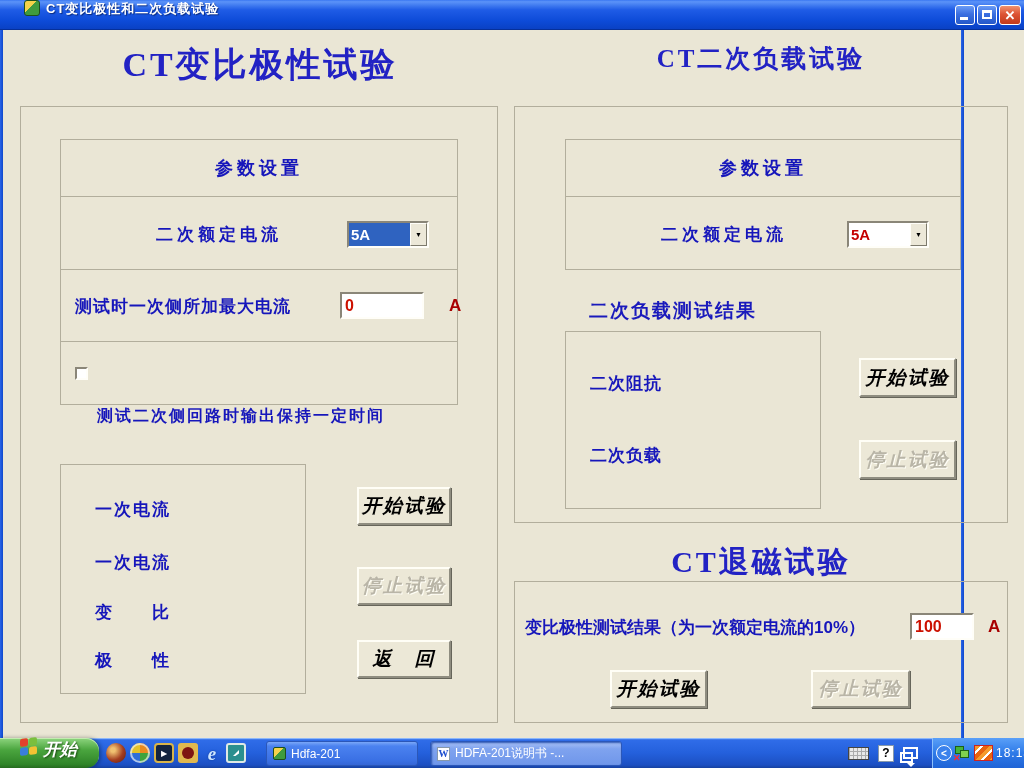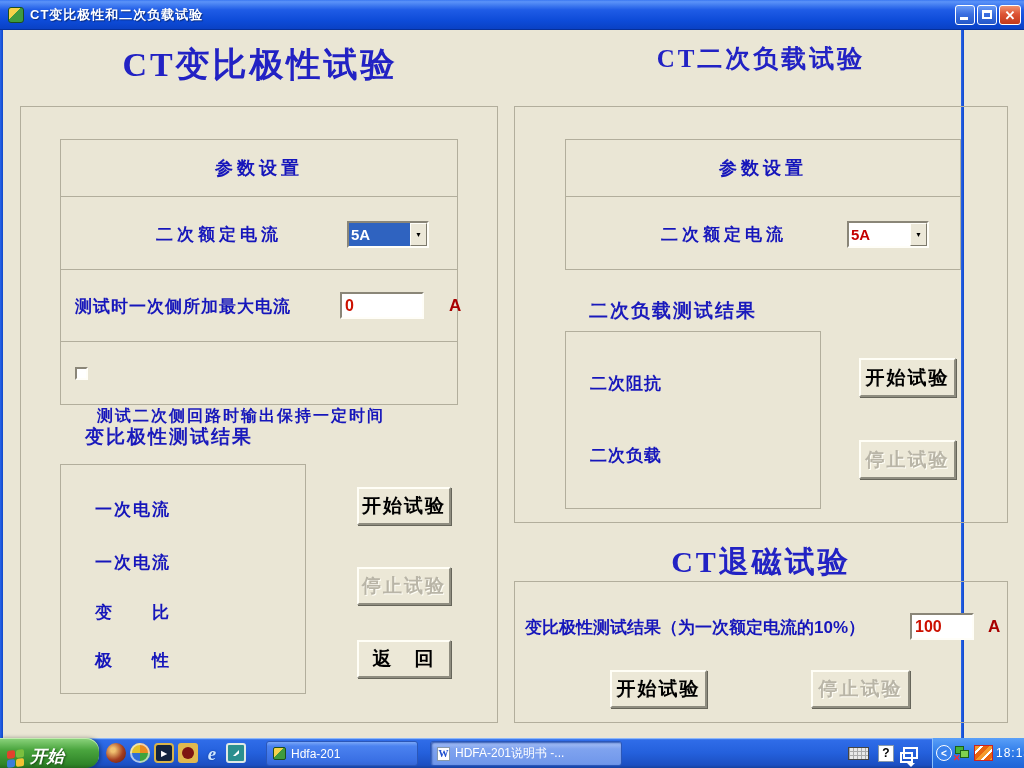--- a/index.html
+++ b/index.html
@@ -4,21 +4,21 @@
 <style>
   * { margin:0; padding:0; box-sizing:border-box; }
   html,body { width:1024px; height:768px; overflow:hidden; }
   body { font-family:"Liberation Sans", sans-serif; }
   .screen { position:relative; width:1024px; height:768px; background:#eae6d5; }
 
   
   .titlebar {
     position:absolute; left:0; top:0; width:1024px; height:30px;
     background:linear-gradient(180deg,#3a77f2 0%,#5b93f8 6%,#1f5ce6 34%,#0d4bd8 72%,#0a41c4 100%);
-    display:flex; align-items:center; border-bottom:1px solid #06309a;
+    display:flex; border-bottom:1px solid #06309a;padding-left:16px;
   }
   .app-icon {
     width:16px; height:16px; margin-left:8px; border-radius:3px;
     background:linear-gradient(135deg,#f5d24a 0 42%,#3f9b3f 42%);
     border:1px solid #1d4f1d; flex:0 0 auto;
   }
   .title-text {
     color:#fff; font-size:13px; font-weight:bold; margin-left:6px;
     text-shadow:1px 1px 1px #0a2b7e; letter-spacing:1px;
   }
@@ -59,35 +59,35 @@
            color:#cc1100; font-weight:bold; font-size:16px; padding:0 3px; font-family:"Liberation Sans",sans-serif; }
   .unit { position:absolute; color:#a80000; font-weight:bold; font-size:17px; }
 
   .checkbox { position:absolute; width:13px; height:13px; background:#fff;
               border:2px solid; border-color:#8a8678 #fffef8 #fffef8 #8a8678; }
 
   .btn {
     position:absolute; display:grid; place-items:center; background:#ece8d7;
     border:2px solid; border-color:#fffef6 #8f8d80 #8f8d80 #fffef6;
     box-shadow:1px 1px 0 #66655a; font-weight:bold; font-size:19px; letter-spacing:2px; color:#000;
-    font-family:"Liberation Sans",sans-serif; cursor:default;
+    font-family:"Liberation Sans",sans-serif; cursor:default;font-style:italic;
   }
   .btn.disabled { color:#b9b5a7; text-shadow:1px 1px 0 #fffef6; }
 
   
   .taskbar {
     position:absolute; left:0; bottom:0; width:1024px; height:30px;
     background:linear-gradient(180deg,#5a93f4 0%,#2f6ce8 8%,#2460dc 50%,#1c4fc2 90%,#16419f 100%);
     box-shadow:inset 0 1px 0 #8db8fa;
   }
   .start-btn {
     position:absolute; left:0; top:0; width:99px; height:30px; border-radius:0 13px 13px 0;
     background:linear-gradient(180deg,#8ed57f 0%,#4aa53e 40%,#2f8428 88%,#256b1f 100%);
     box-shadow:inset 0 1px 0 #c2ecb0, 2px 0 4px rgba(0,0,0,.35);
-    display:flex; align-items:flex-end; gap:5px; padding-left:7px; cursor:default;
+    display:flex; align-items:flex-start; gap:5px; padding-left:20px; cursor:default;
   }
   .winflag { width:18px; height:18px; display:grid; grid-template-columns:8px 8px; grid-template-rows:8px 8px;
              gap:1px; transform:skewY(-6deg); }
   .winflag span { border-radius:2px; }
   .fl-r { background:#e4412c; } .fl-g { background:#7bbf3e; } .fl-b { background:#3a7edb; } .fl-y { background:#f3c233; }
   .start-label { color:#fff; font-style:italic; font-weight:bold; font-size:17px; text-shadow:1px 1px 2px #1c4a14; }
 
   .quicklaunch { position:absolute; left:106px; top:5px; display:flex; gap:4px; align-items:center; }
   .ql { width:20px; height:20px; position:relative; display:grid; place-items:center; }
   .ql-browser { border-radius:50%; background:radial-gradient(circle at 35% 35%, #f0c070 12%, #a33d20 55%, #5f1a0e); }
@@ -179,21 +179,20 @@
         <span class="blue-label" style="left:14px;top:25px;font-size:17px;letter-spacing:1px;">测试时一次侧所加最大电流</span>
         <input class="field" style="left: 279px; top: 22px; width: 84px; height: 27px;" value="0">
         <span class="unit" style="left:388px;top:26px;">A</span>
       </div>
 
       <div class="cell" style="left:39px;top:234px;width:398px;height:64px;">
         <span class="checkbox" style="left:14px;top:25px;"></span>
         <span class="blue-label" style="left:36px;top:23px;font-size:16px;letter-spacing:2px;margin-top:41px;">测试二次侧回路时输出保持一定时间</span>
       </div>
 
-      <span class="section-head" style="left:64px;top:317px;">变比极性测试结果</span>
 
       <div class="cell" style="left:39px;top:357px;width:246px;height:230px;padding-left:33px;">
         <span class="blue-label" style="left:34px;top:33px;font-size:17px;letter-spacing:2px;">一次电流</span>
         <span class="blue-label" style="left:34px;top:86px;font-size:17px;letter-spacing:2px;">一次电流</span>
         <span class="blue-label" style="left:34px;top:136px;font-size:17px;letter-spacing:2px;">变　　比</span>
         <span class="blue-label" style="left:34px;top:184px;font-size:17px;letter-spacing:2px;">极　　性</span>
       </div>
 
       <button class="btn" style="left:336px;top:380px;width:94px;height:38px;">开始试验</button>
       <button class="btn disabled" style="left:336px;top:460px;width:94px;height:38px;">停止试验</button>

